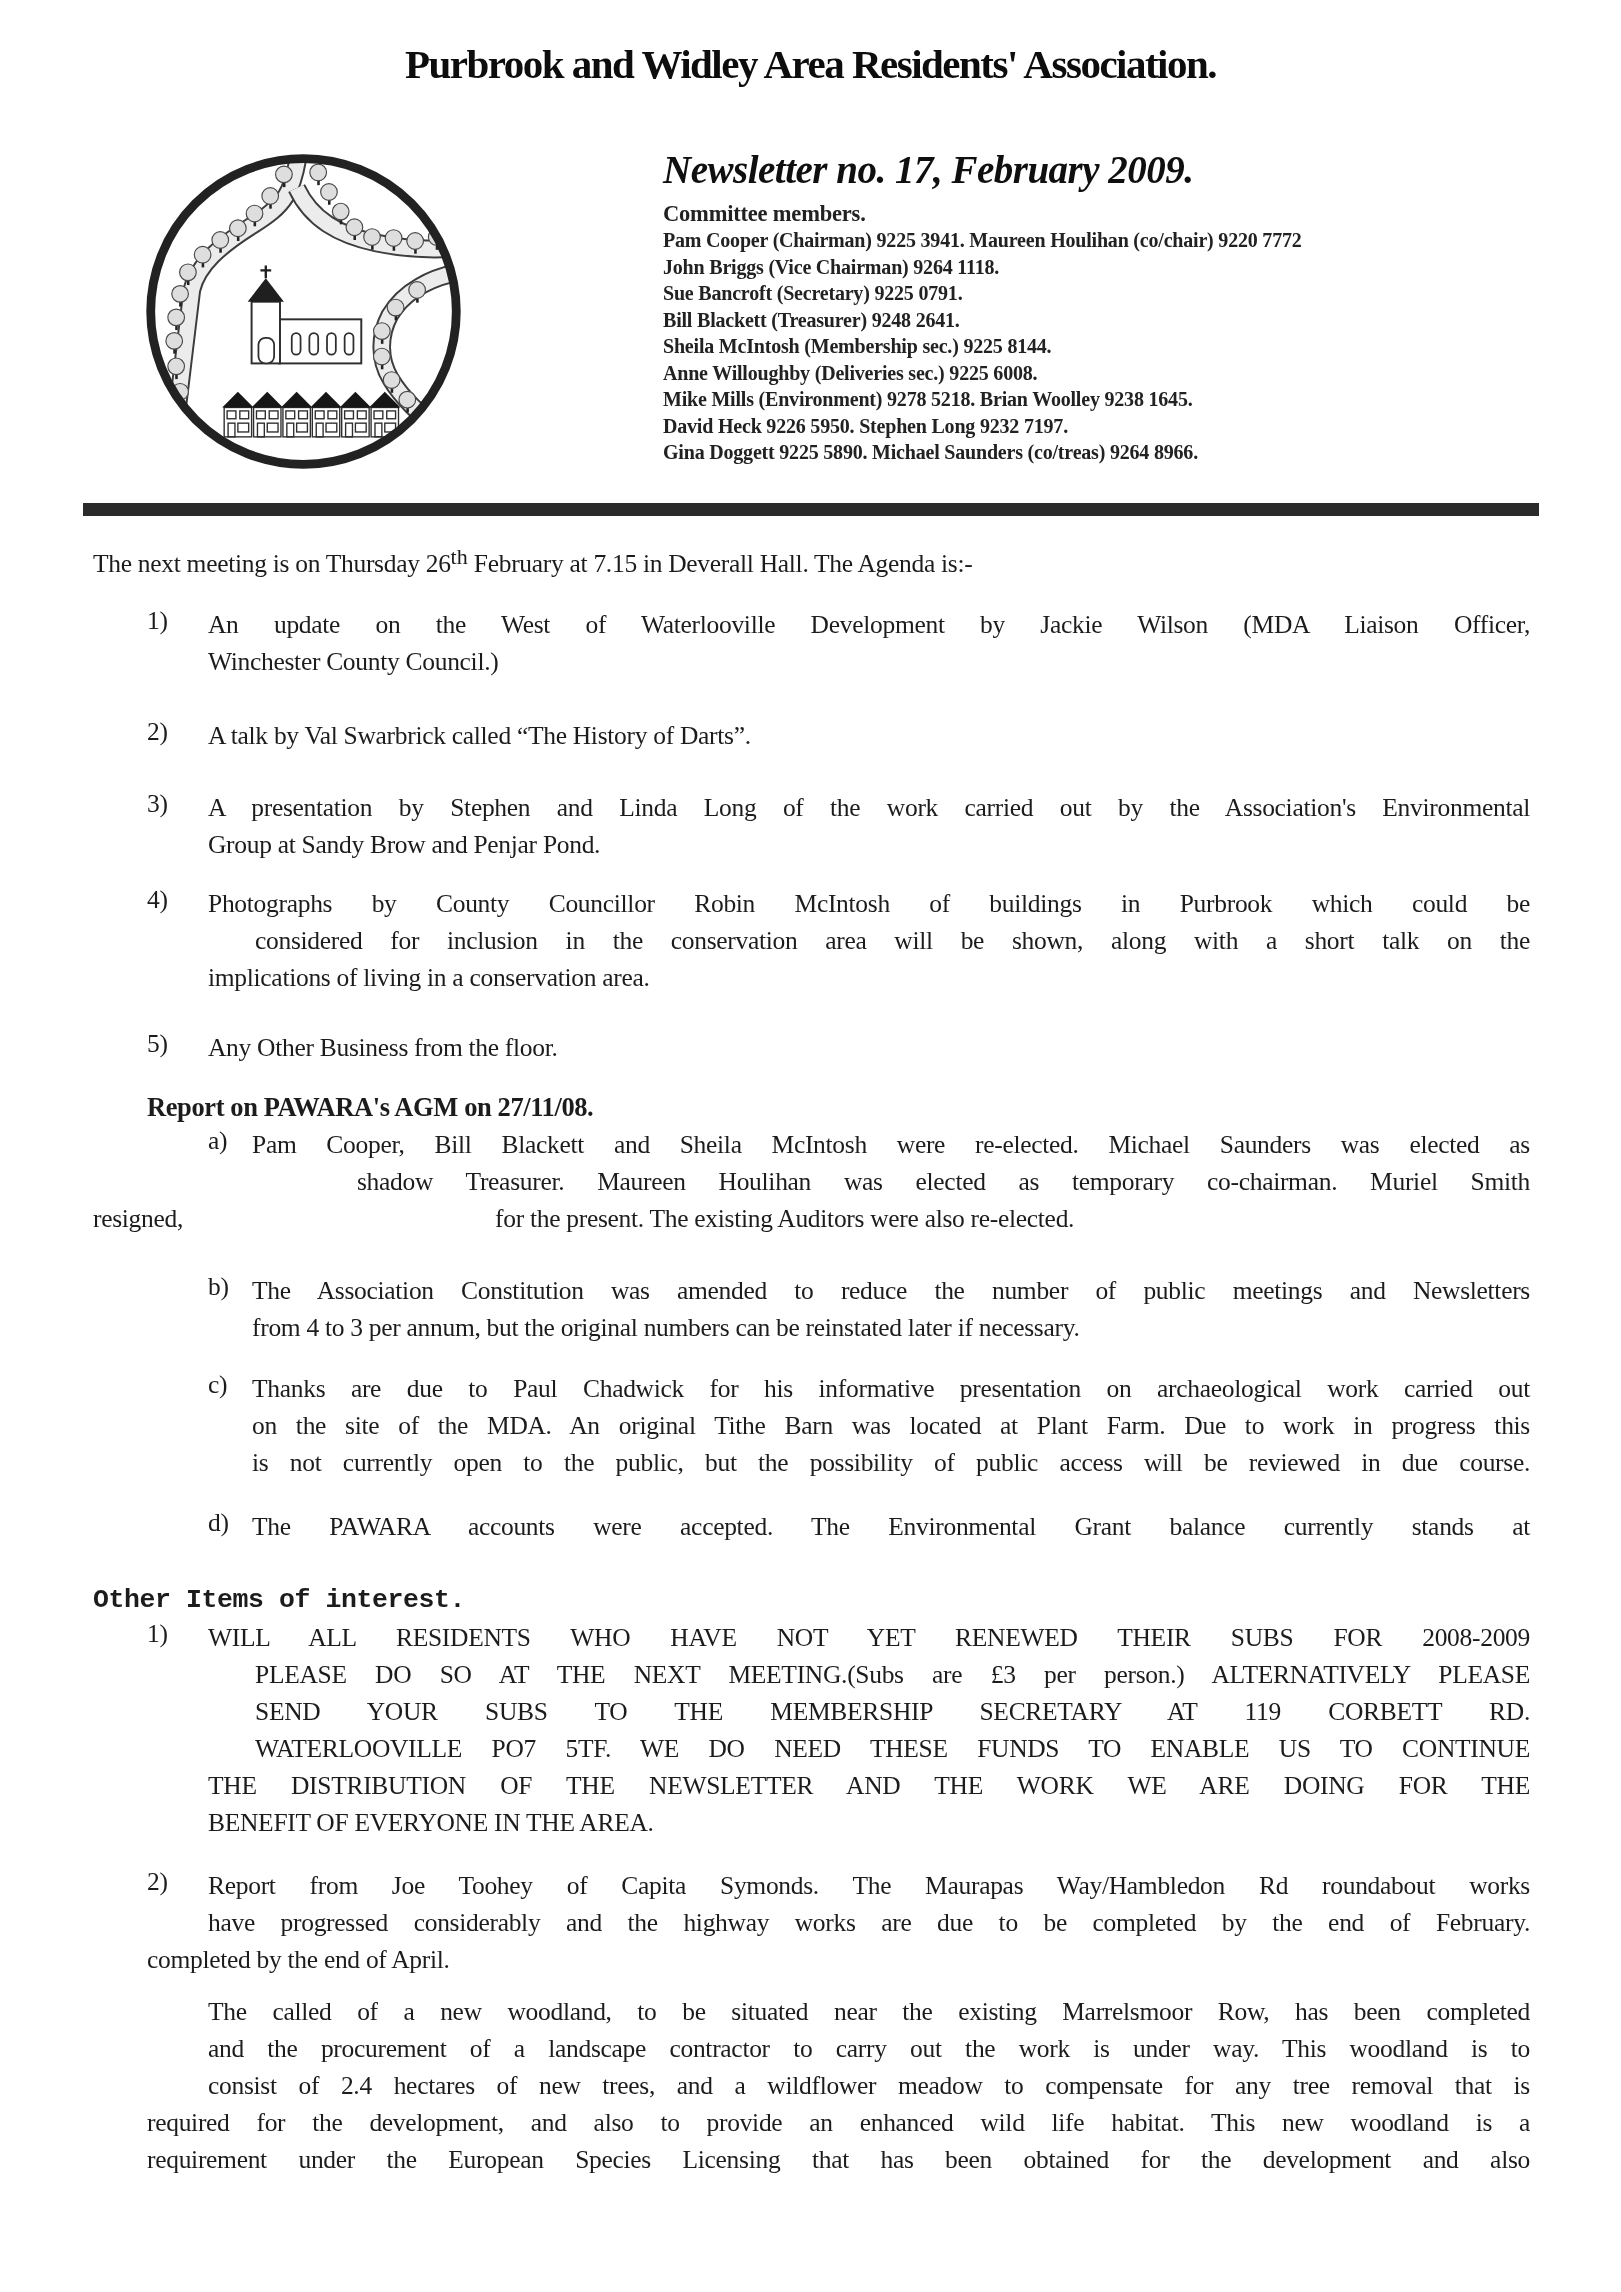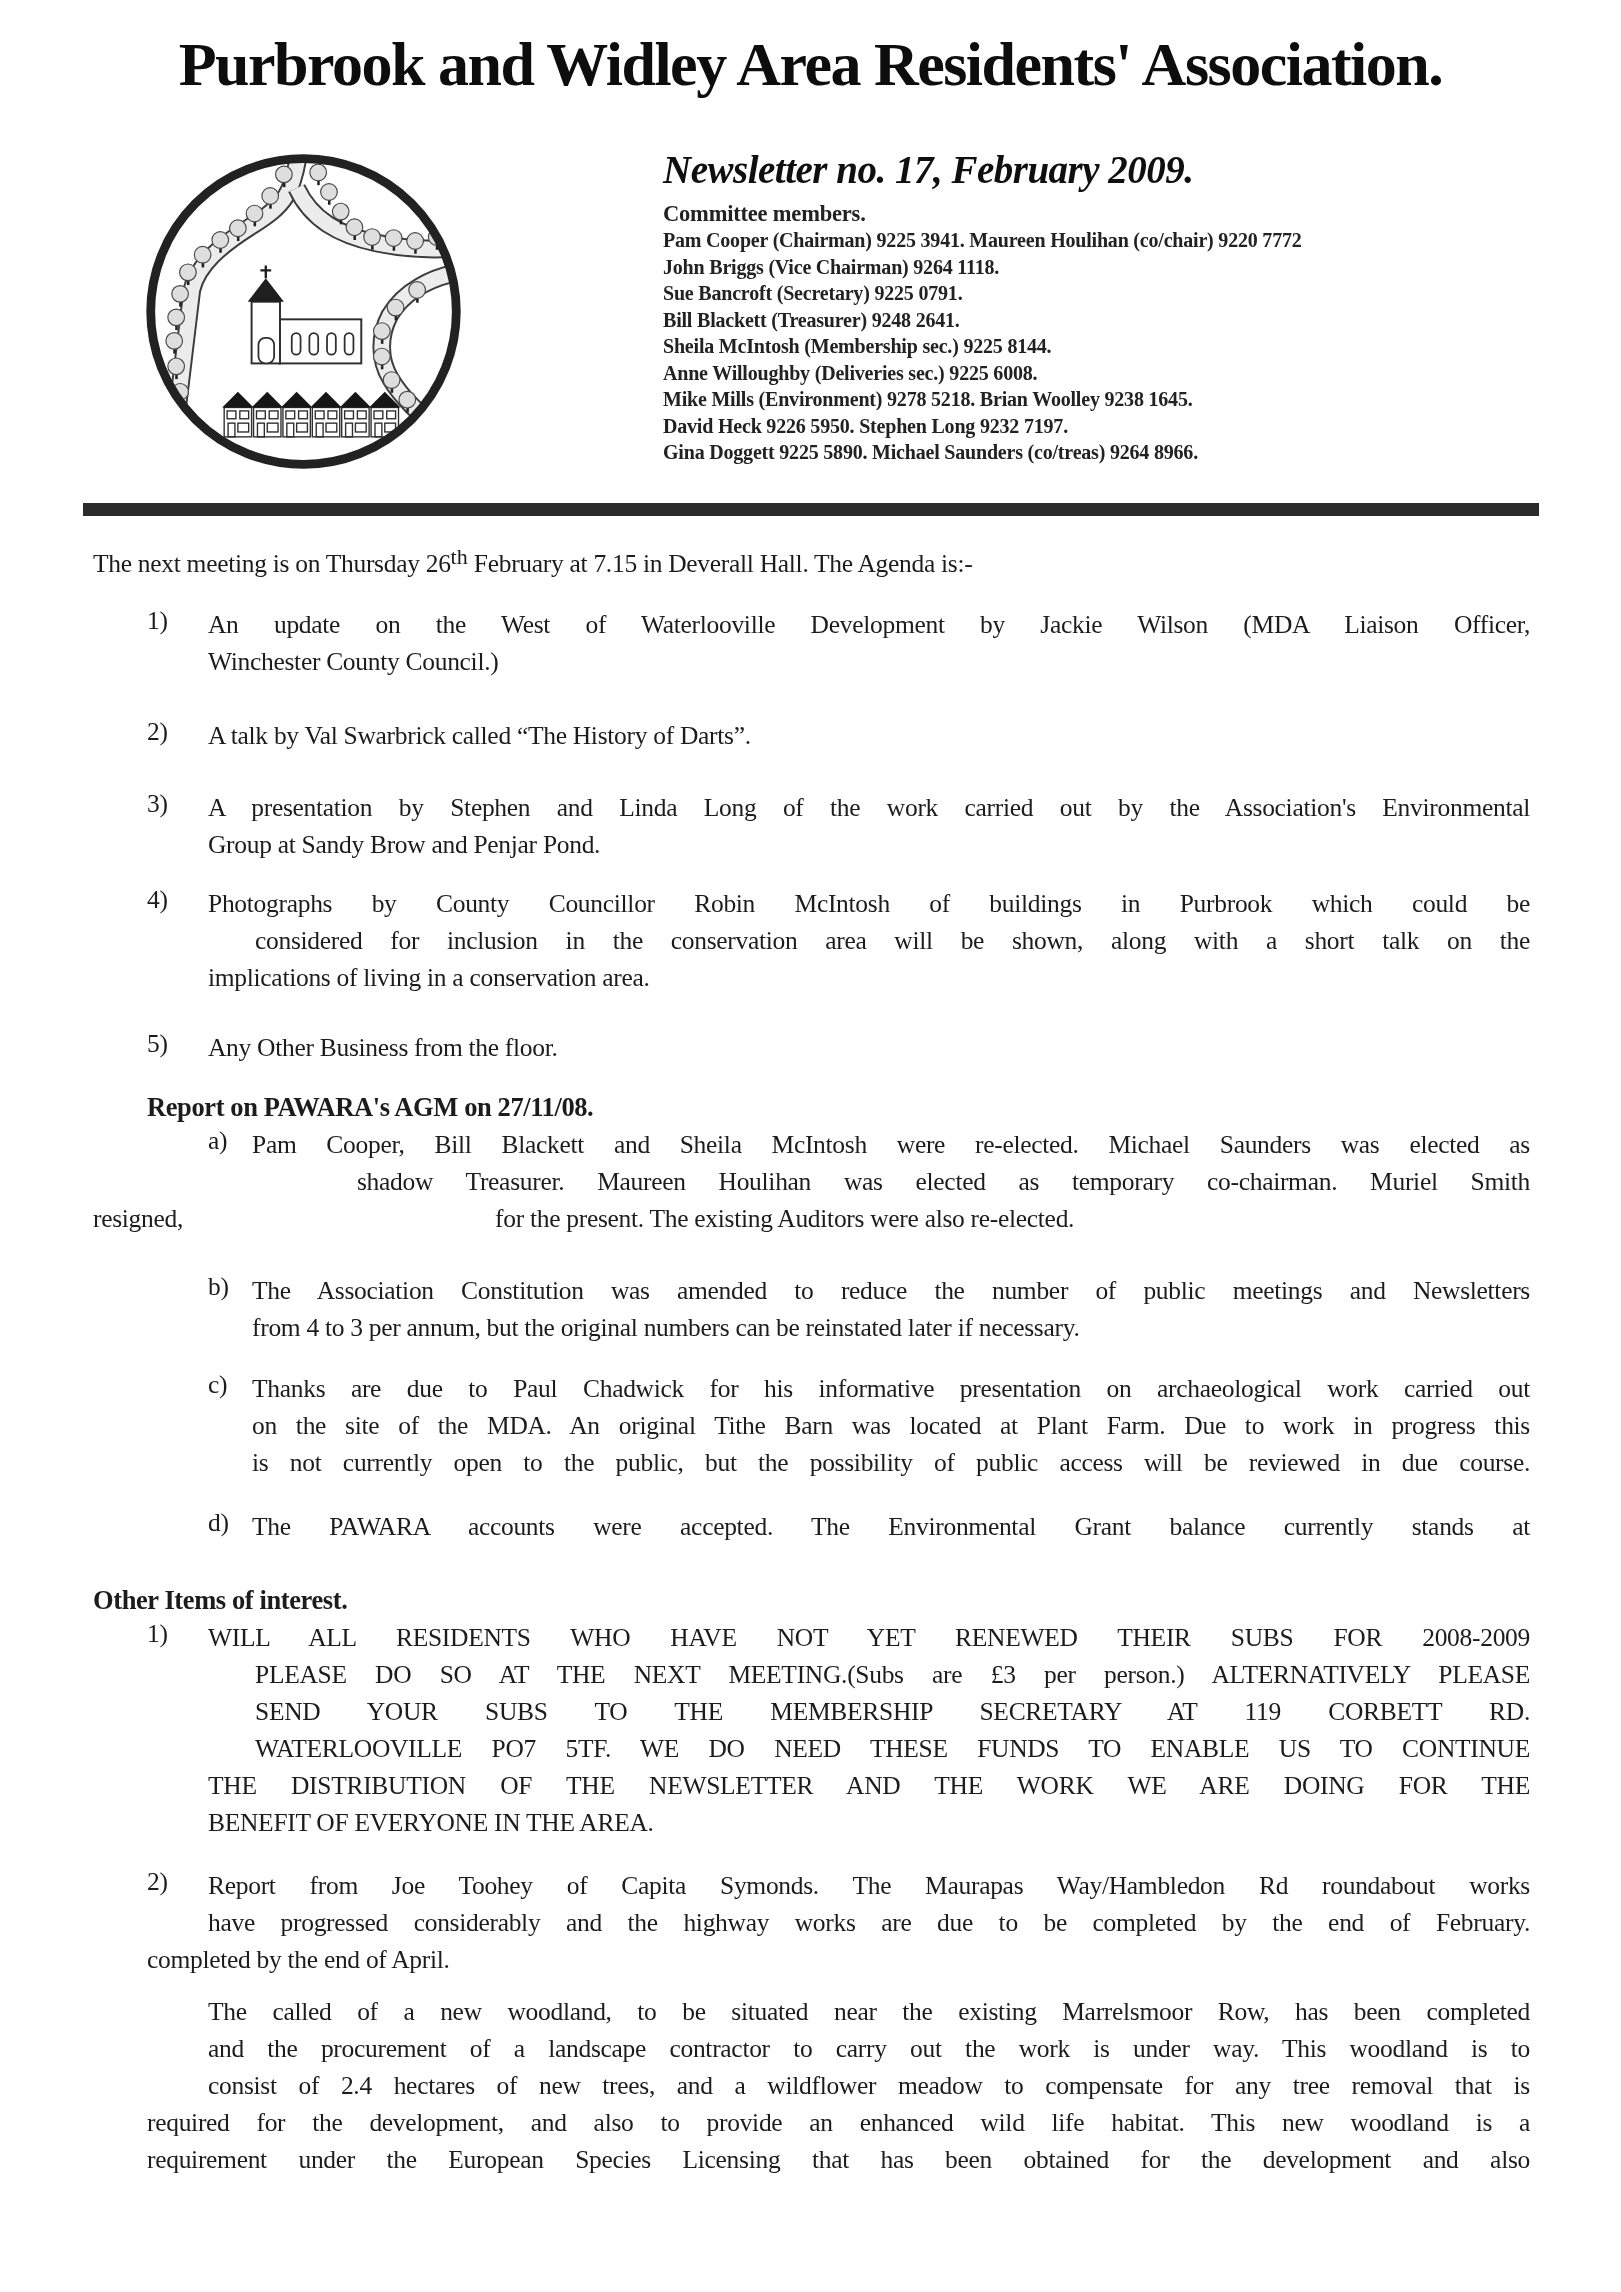--- a/index.html
+++ b/index.html
@@ -4,21 +4,21 @@
 <style>
   html,body { margin:0; padding:0; background:#ffffff; }
   .page {
     position:relative; width:1621px; height:2293px; background:#fff;
     font-family:"Liberation Serif","DejaVu Serif",serif; color:#1c1c1c;
     overflow:hidden;
   }
   
   .title {
     position:absolute; top:29px; left:0; right:0; text-align:center;
-    font-size:62px; font-weight:bold; letter-spacing:-1.5px; white-space:nowrap;
+    font-size:41px; font-weight:bold; letter-spacing:-1.5px; white-space:nowrap;
     color:#0d0d0d; line-height:71px;
   }
   .logo { position:absolute; left:137px; top:145px; width:333px; height:333px; }
   .header-right { position:absolute; left:663px; top:147px; width:874px; }
   .newsletter {
     font-size:39px; font-weight:bold; font-style:italic; line-height:45px;
     margin-bottom:7.8px; letter-spacing:-0.5px; color:#0f0f0f;
   }
   .committee-heading { font-size:22.5px; font-weight:bold; line-height:27.4px; letter-spacing:-0.2px; color:#222; }
   .member { font-size:20px; font-weight:bold; line-height:26.5px; letter-spacing:-0.2px; color:#222; white-space:nowrap; }
@@ -28,21 +28,21 @@
   .ln { line-height:37px; min-height:37px; }
   .j  { text-align:justify; text-align-last:justify; }
   .sup { font-size:22px; vertical-align:7.8px; letter-spacing:0; }
   .item { display:flex; }
   .item .num { flex:none; width:61px; }
   .item .itext { flex:1 1 auto; min-width:0; }
   .agenda-block { margin-left:54px; }
   .agm-item { margin-left:115px; }
   .agm-item .num { width:44px; }
   .agm-heading { margin-left:54px; font-weight:bold; font-size:26.5px; letter-spacing:-0.4px; }
-  .other-heading { font-weight:bold; font-size:26.5px; letter-spacing:-0.4px; }
+  .other-heading { font-weight:bold; font-size:26.5px; letter-spacing:-0.4px;font-family:Liberation Mono, monospace; }
   .ind1 { padding-left:47px; }
   .ind2 { padding-left:105px; }
   .tail { position:relative; }
   .tail-left { position:absolute; left:-159px; top:0; }
   .tail-right { display:inline-block; margin-left:243px; }
   .outnum { margin-left:-61px; }
   .closing { margin-left:115px; }
   .outpara { margin-left:-61px; }
 </style>
 </head>

